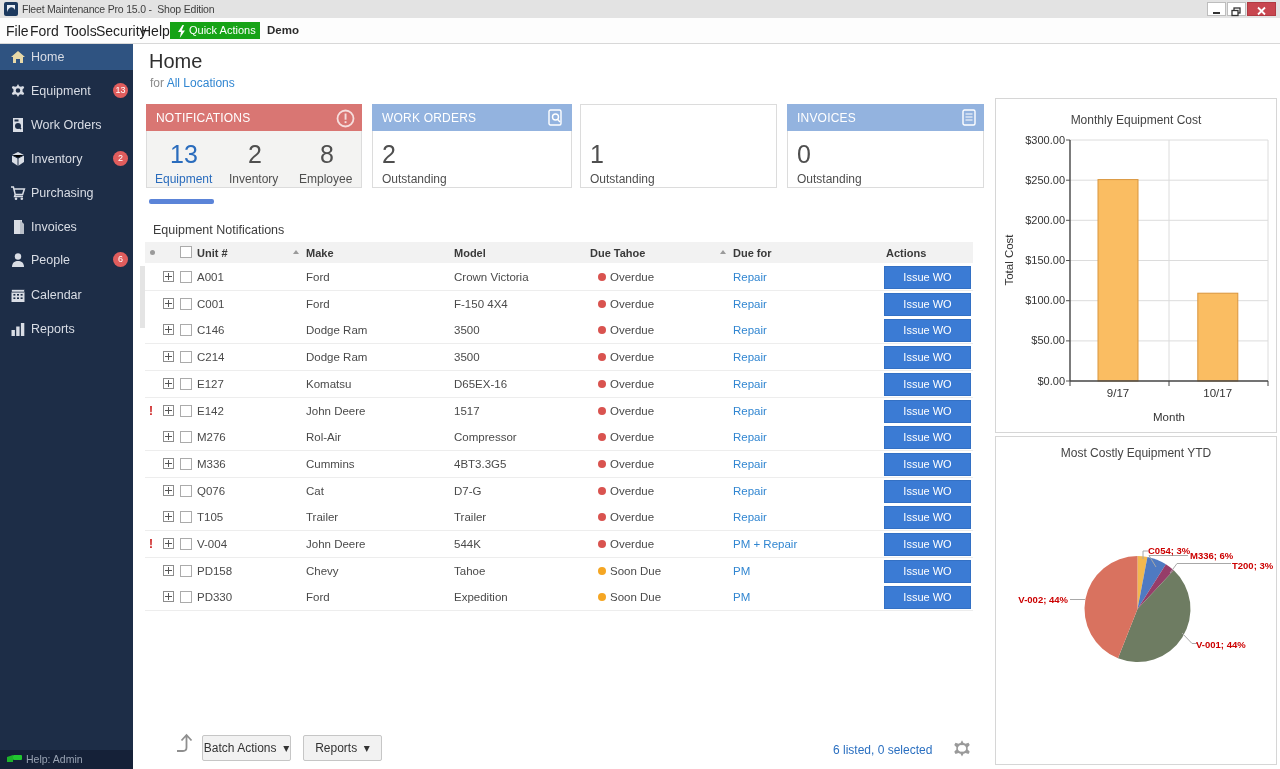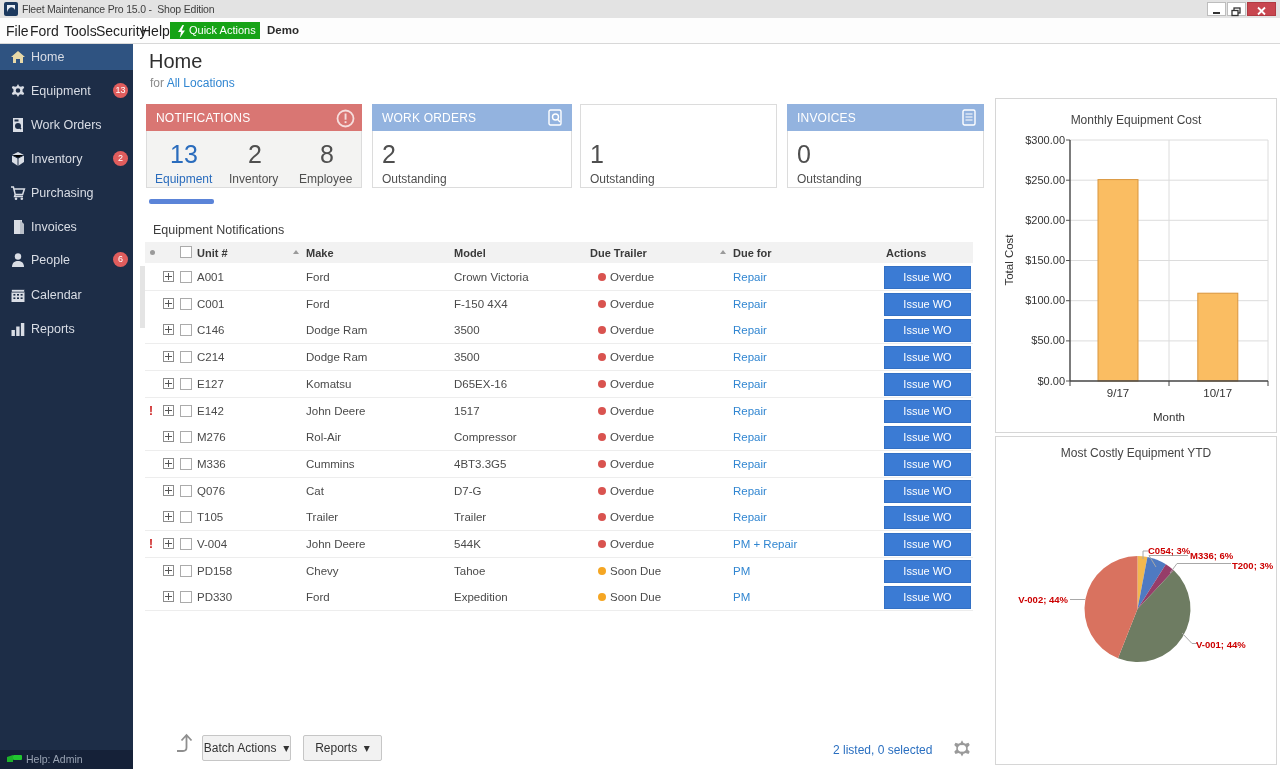--- a/index.html
+++ b/index.html
@@ -240,21 +240,21 @@
 <div class="abs" id="bluebar"></div>
 
 <div class="abs" id="tbltitle">Equipment Notifications</div>
 <div class="abs" id="thead">
   <div style="position:absolute;left:5px;top:8px;width:5px;height:5px;border-radius:50%;background:#9a9a9a"></div>
   <div class="cb" style="top:4px"></div>
   <div class="th" style="left:52px">Unit #</div>
   <div class="sortup" style="left:148px"></div>
   <div class="th" style="left:161px">Make</div>
   <div class="th" style="left:309px">Model</div>
-  <div class="th" style="left:445px">Due Trailer</div>
+  <div class="th" style="left:445px">Due Tahoe</div>
   <div class="sortup" style="left:575px"></div>
   <div class="th" style="left:588px">Due for</div>
   <div class="th" style="left:741px">Actions</div>
 </div>
 <div class="abs" style="left:140px;top:266px;width:6px;height:62px;background:#e4e4e4"></div>
 <div id="rows">
 <div class="row" style="top:264px">
   <div class="expander"></div>
   <div class="cb"></div>
   <div class="cell" style="left:52px">A001</div>
@@ -399,21 +399,21 @@
   <div class="cell link" style="left:588px">PM</div>
   <div class="wobtn">Issue WO</div>
 </div>
 </div>
 
 <svg class="abs" style="left:174px;top:731px" width="20" height="22" viewBox="0 0 20 22">
     <path d="M3 20 H9 Q12.5 20 12.5 16.5 L12.5 5 M7.5 9.5 L12.5 4 L17.5 9.5" stroke="#8f8f8f" stroke-width="1.8" fill="none"></path>
   </svg>
 <div class="toolbtn" style="left:202px;width:89px">Batch Actions &nbsp;▾</div>
 <div class="toolbtn" style="left:303px;width:79px">Reports &nbsp;▾</div>
-<div class="abs" id="listed">2 listed, 0 selected</div>
+<div class="abs" id="listed">6 listed, 0 selected</div>
 <svg class="abs" style="left:952px;top:739px" width="20" height="20" viewBox="0 0 16 16">
     <path d="M8 1 L9.2 3.2 A5 5 0 0 1 10.8 3.8 L13.2 3 L14.2 4.8 L12.5 6.6 A5 5 0 0 1 12.5 8.4 L14.2 10.2 L13.2 12 L10.8 11.2 A5 5 0 0 1 9.2 11.8 L8 14 L6.8 11.8 A5 5 0 0 1 5.2 11.2 L2.8 12 L1.8 10.2 L3.5 8.4 A5 5 0 0 1 3.5 6.6 L1.8 4.8 L2.8 3 L5.2 3.8 A5 5 0 0 1 6.8 3.2 Z M8 5 A2.6 2.6 0 1 0 8 10 A2.6 2.6 0 1 0 8 5" fill="#9a9a9a" fill-rule="evenodd"></path>
   </svg>
 
 <div class="chartbox" id="chart1"><svg width="280" height="333" viewBox="0 0 280 333" font-family="Liberation Sans, sans-serif">
 <text x="140" y="25" text-anchor="middle" font-size="12" fill="#444">Monthly Equipment Cost</text>
 <line x1="74" y1="41.0" x2="272" y2="41.0" stroke="#dcdcdc"></line>
       <line x1="74" y1="81.2" x2="272" y2="81.2" stroke="#dcdcdc"></line>
       <line x1="74" y1="121.3" x2="272" y2="121.3" stroke="#dcdcdc"></line>
       <line x1="74" y1="161.5" x2="272" y2="161.5" stroke="#dcdcdc"></line>

